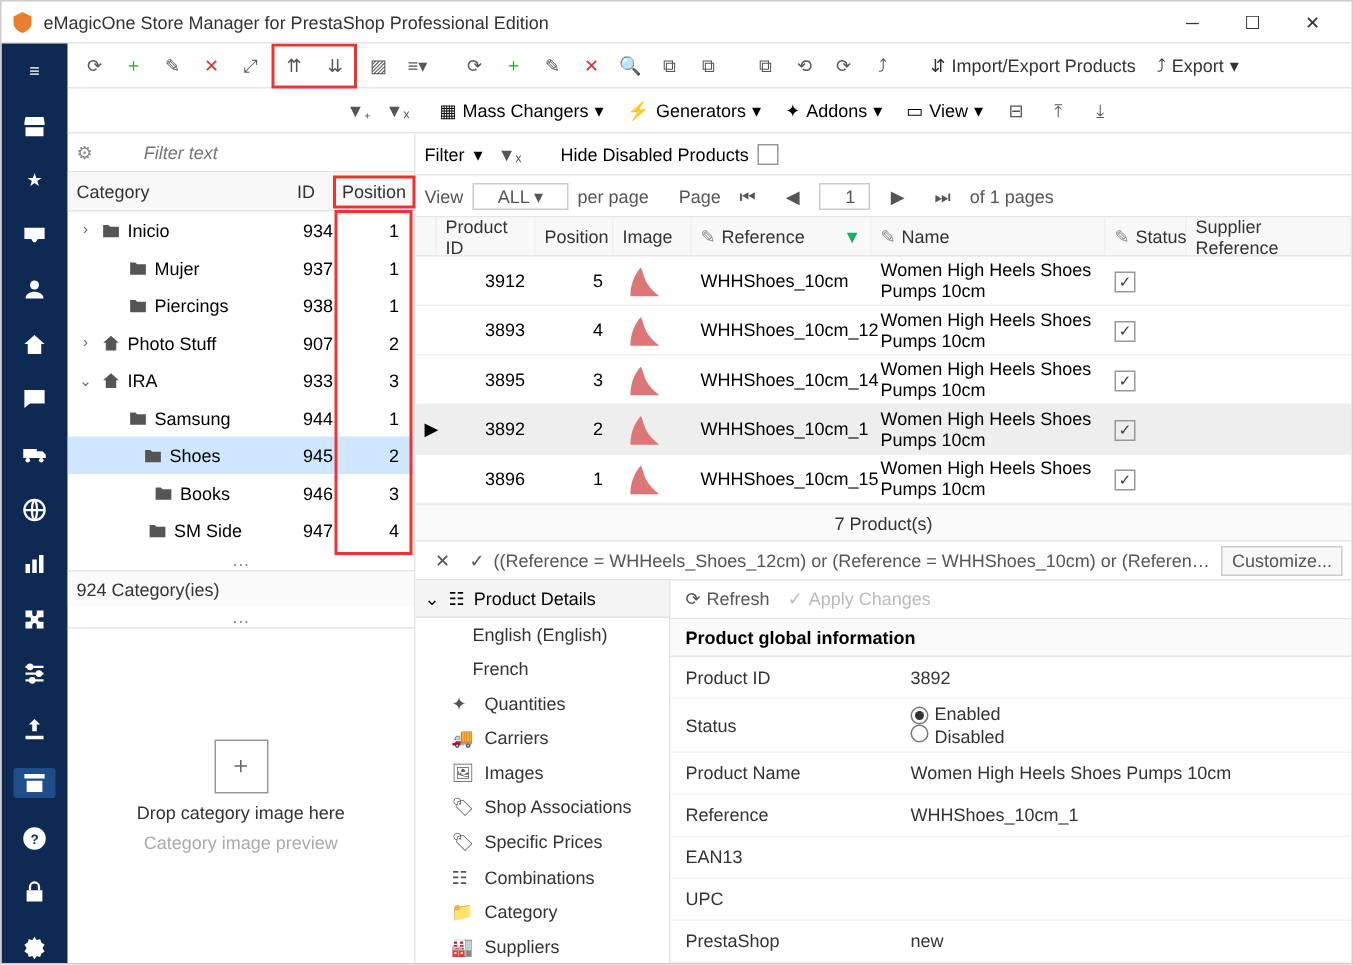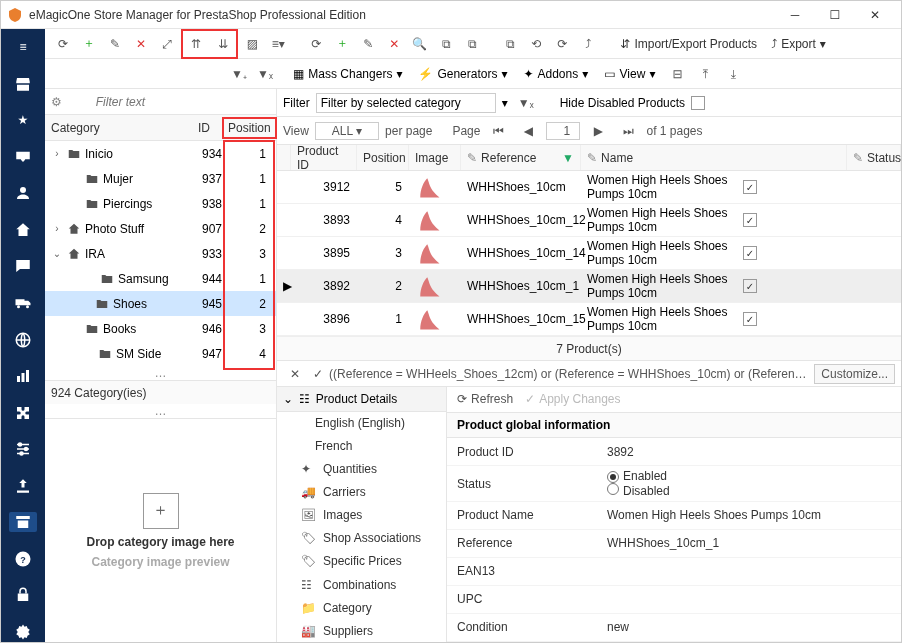--- a/index.html
+++ b/index.html
@@ -44,22 +44,22 @@
 .treerow.sel { background: #cfe6ff; }
 .treerow .chev { width: 12px; color: #666; font-size: 10px; display: inline-block; text-align: center; }
 .treerow .ficon { width: 14px; height: 14px; }
 .pos-col-outline { position: absolute; border: 2px solid #e33; }
 .treerows-wrap { position: relative; }
 .catstatus { height: 24px; border-top: 1px solid #e5e5e5; display: flex; align-items: center; padding: 0 6px; color: #333; background: #fafafa; }
 .catdots { text-align: center; color: #888; height: 14px; }
 
 .catimg { flex: 1; border-top: 1px solid #e5e5e5; display: flex; flex-direction: column; align-items: center; justify-content: center; color: #666; gap: 6px; }
 .catimg .plus { width: 36px; height: 36px; border: 1px solid #999; display: flex; align-items: center; justify-content: center; font-size: 16px; color: #666; }
-.catimg .h { font-weight: 700; color: #333; }
-.catimg .sub { color: #aaa; font-weight: bold; }
+.catimg .h { font-weight: 400; color: #333; }
+.catimg .sub { color: #aaa; }
 
 .rightpanel { flex: 1; display: flex; flex-direction: column; overflow: hidden; }
 .filterrow { height: 28px; display: flex; align-items: center; padding: 4px 6px; gap: 6px; border-bottom: 1px solid #e5e5e5; }
 .filterrow input.sel { width: 180px; border: 1px solid #ccc; height: 20px; padding: 0 4px; }
 .filterrow .chk { width: 14px; height: 14px; border: 1px solid #999; }
 .viewrow { height: 28px; display: flex; align-items: center; padding: 4px 6px; gap: 6px; border-bottom: 1px solid #e5e5e5; color: #555; }
 .viewrow .box { border: 1px solid #ccc; padding: 1px 16px; }
 .gridhdr { height: 26px; display: flex; align-items: center; border-bottom: 1px solid #e5e5e5; background: #f8f8f8; }
 .gridhdr .gc { padding: 0 6px; border-right: 1px solid #eee; display: flex; align-items: center; gap: 4px; height: 100%; color: #333; }
 .gc.marker { width: 14px; }
@@ -323,21 +323,21 @@
                 <span class="chev">⌄</span>
                 <svg class="ficon" viewBox="0 0 24 24" fill="#555">
                   <path d="M12 3l9 8h-3v9H6v-9H3z"></path>
                 </svg>
                 <span>IRA</span>
               </div>
               <div class="idcell">933</div>
               <div class="poscell">3</div>
             </div>
             <div class="treerow">
-              <div class="treecell" style="padding-left:39px">
+              <div class="treecell" style="padding-left:24px">
                 <span class="chev"></span>
                 <svg class="ficon" viewBox="0 0 24 24" fill="#555">
                   <path d="M3 5h6l2 2h10v12H3z"></path>
                 </svg>
                 <span>Samsung</span>
               </div>
               <div class="idcell">944</div>
               <div class="poscell">1</div>
             </div>
             <div class="treerow sel">
@@ -345,21 +345,21 @@
                 <span class="chev"></span>
                 <svg class="ficon" viewBox="0 0 24 24" fill="#555">
                   <path d="M3 5h6l2 2h10v12H3z"></path>
                 </svg>
                 <span>Shoes</span>
               </div>
               <div class="idcell">945</div>
               <div class="poscell">2</div>
             </div>
             <div class="treerow">
-              <div class="treecell" style="padding-left:24px">
+              <div class="treecell" style="padding-left:41px">
                 <span class="chev"></span>
                 <svg class="ficon" viewBox="0 0 24 24" fill="#555">
                   <path d="M3 5h6l2 2h10v12H3z"></path>
                 </svg>
                 <span>Books</span>
               </div>
               <div class="idcell">946</div>
               <div class="poscell">3</div>
             </div>
             <div class="treerow">
@@ -380,21 +380,20 @@
         <div class="catimg">
           <div class="plus">＋</div>
           <div class="h">Drop category image here</div>
           <div class="sub">Category image preview</div>
         </div>
       </div>
 
       <div class="rightpanel">
         <div class="filterrow">
           <span>Filter</span>
-          <input class="sel" readonly="" value="Filter by selected category" style="">
           <span>▾</span>
           <span class="tbtn">▼ₓ</span>
           <span style="width:10px"></span>
           <span>Hide Disabled Products</span>
           <span class="chk"></span>
         </div>
         <div class="viewrow">
           <span>View</span>
           <span class="box"><span>ALL</span> ▾</span>
           <span>per page</span>
@@ -424,20 +423,23 @@
               <span style="color:#2a6;margin-left:auto">▼</span>
             </div>
           <div class="gc name">
               <span style="color:#888">✎</span>
               <span>Name</span>
             </div>
           <div class="gc stat">
               <span style="color:#888">✎</span>
               <span>Status</span>
             </div>
+          <div class="gc supp">
+              <span>Supplier Reference</span>
+            </div>
         </div>
         <div id="gridrows">
             <div class="gridrow">
               <div class="gc marker"></div>
               <div class="gc pid" style="text-align:right">3912</div>
               <div class="gc pos" style="text-align:right">5</div>
               <div class="gc img">
                 <svg viewBox="0 0 32 32">
                   <path fill="#d77" d="M6 28c0-10 4-18 8-22 2 4 2 8 6 14 3 4 6 6 8 8H6z"></path>
                 </svg>
@@ -581,21 +583,21 @@
               </div>
             <div class="inforow">
                 <div class="lbl">EAN13</div>
                 <div class="val"></div>
               </div>
             <div class="inforow">
                 <div class="lbl">UPC</div>
                 <div class="val"></div>
               </div>
             <div class="inforow">
-                <div class="lbl">Condition</div>
+                <div class="lbl">PrestaShop</div>
                 <div class="val">new</div>
               </div>
           </div>
         </div>
       </div>
     </div>
   </div>
 </div>
 
 </body></html>

